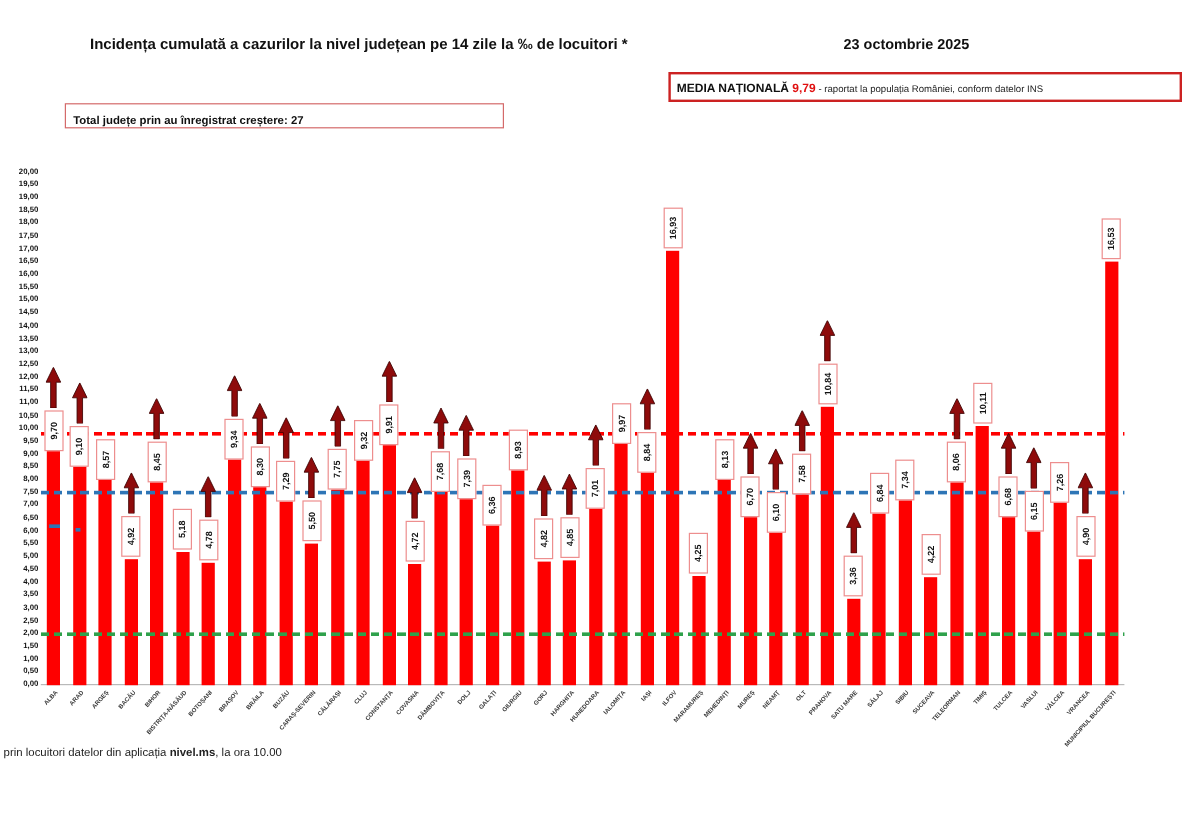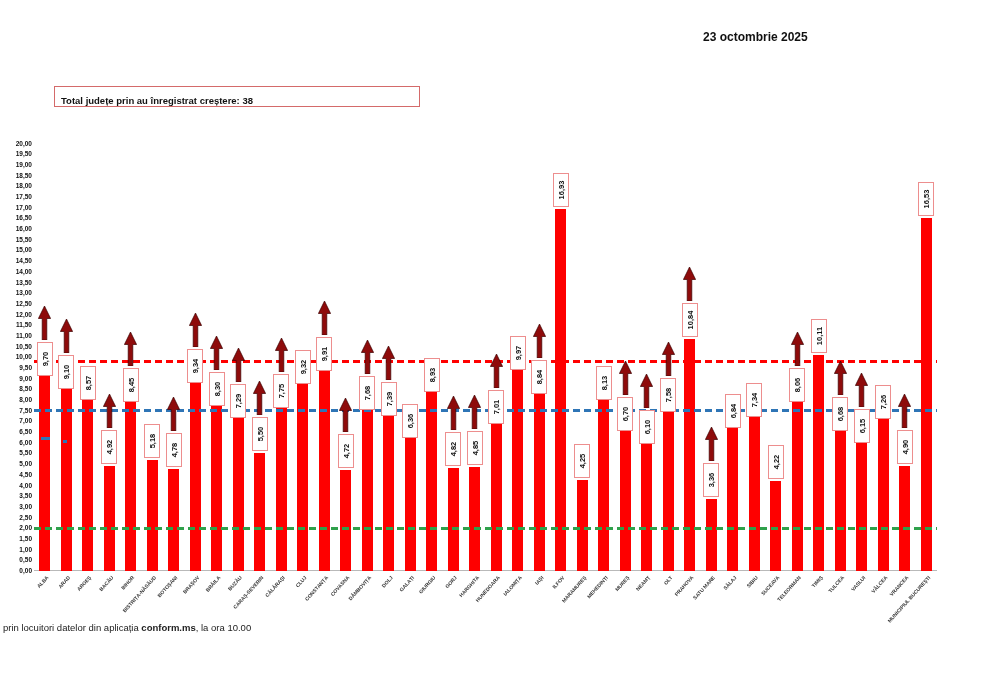--- a/index.html
+++ b/index.html
@@ -49,25 +49,29 @@
     transform:rotate(-48deg) scale(0.85); transform-origin:100% 0;
     font-size:6px; font-weight:bold; color:#3a3a3a; white-space:nowrap;
   }
   .footer { position:absolute; left:3px; top:622px; font-size:9.5px; color:#222; white-space:nowrap; }
 </style>
 </head>
 <body>
 
 <div class="canvas">
 
+  <div class="title">Incidența cumulată a cazurilor la nivel județean pe 14 zile la ‰ de locuitori *</div>
   <div class="date">23 octombrie 2025</div>
 
+  <div class="media-box">
+    <span class="media-label">MEDIA NAȚIONALĂ </span><span class="media-value">9,79</span><span class="media-note"> -  raportat la populația României, conform datelor INS</span>
+  </div>
 
   <div class="total-box">
-    <span>Total județe prin au înregistrat creștere: </span><span>38</span>
+    <span>Total județe prin au înregistrat creștere: </span><span>27</span>
   </div>
 
   <div class="plot" id="plot">
       <div class="ytick" style="left: 1px; top: 139.6px;">20,00</div>
       <div class="ytick" style="left: 1px; top: 150.285px;">19,50</div>
       <div class="ytick" style="left: 1px; top: 160.97px;">19,00</div>
       <div class="ytick" style="left: 1px; top: 171.655px;">18,50</div>
       <div class="ytick" style="left: 1px; top: 182.34px;">18,00</div>
       <div class="ytick" style="left: 1px; top: 193.025px;">17,50</div>
       <div class="ytick" style="left: 1px; top: 203.71px;">17,00</div>
@@ -482,16 +486,16 @@
         <span>MUNICIPIUL BUCUREȘTI</span>
       </div>
       <div class="refline" style="left: 34px; top: 360.288px; width: 903px; background: repeating-linear-gradient(to right, rgb(255, 0, 0) 0px, rgb(255, 0, 0) 7px, transparent 7px, transparent 11px);"></div>
       <div class="refline" style="left: 34px; top: 409.225px; width: 903px; background: repeating-linear-gradient(to right, rgb(46, 117, 182) 0px, rgb(46, 117, 182) 7px, transparent 7px, transparent 11px);"></div>
       <div class="refline" style="left: 34px; top: 526.76px; width: 903px; background: repeating-linear-gradient(to right, rgb(47, 161, 75) 0px, rgb(47, 161, 75) 7px, transparent 7px, transparent 11px);"></div>
       <div class="stray" style="left: 41px; top: 437px; width: 9px;"></div>
       <div class="stray" style="left: 63px; top: 440px; width: 4px;"></div>
     </div>
 
   <div class="footer">
-    <span>prin locuitori datelor din aplicația </span><b>conform.ms</b><span>, la ora 10.00</span>
+    <span>prin locuitori datelor din aplicația </span><b>nivel.ms</b><span>, la ora 10.00</span>
   </div>
 
 </div>
 
 </body></html>

